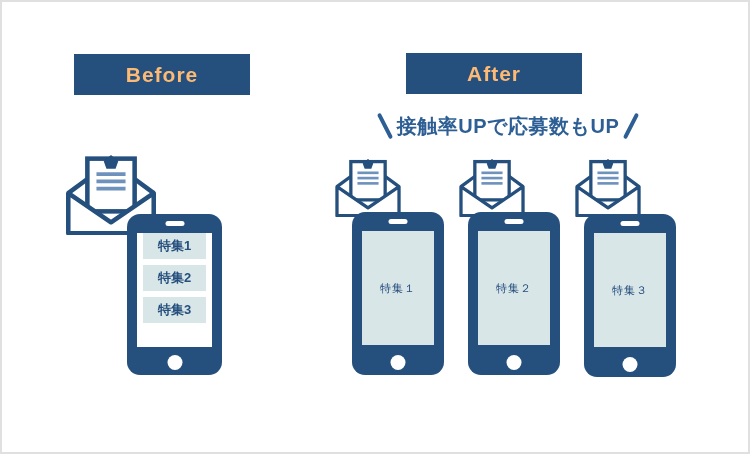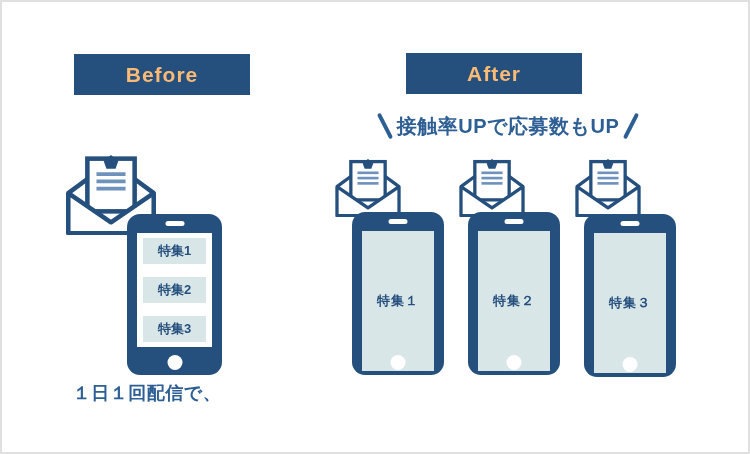--- a/index.html
+++ b/index.html
@@ -49,31 +49,31 @@
     position:absolute;top:7px;left:50%;transform:translateX(-50%);
     width:19px;height:5px;border-radius:3px;background:#fff;
   }
   .home-button{
     position:absolute;bottom:5px;left:50%;transform:translateX(-50%);
     width:15px;height:15px;border-radius:50%;background:#fff;
   }
   .screen{position:absolute;left:10px;right:10px;top:19px;}
   .screen-before{
     height:114px;background:#fff;
-    display:flex;flex-direction:column;justify-content:center;align-items:center;gap:13px;
+    display:flex;flex-direction:column;justify-content:flex-start;align-items:center;gap:6px;
   }
   .feature-box{
     width:63px;height:26px;background:var(--screen_tint,#d9e6e8);
     display:flex;align-items:center;justify-content:center;
     color:var(--brand,#254f7d);font-weight:bold;font-size:13px;
   }
   .screen-after{
-    height:140px;background:var(--screen_tint,#d9e6e8);
+    height:114px;background:var(--screen_tint,#d9e6e8);
     display:flex;align-items:center;justify-content:center;
-    color:var(--brand,#254f7d);font-weight:bold;font-size:13px;letter-spacing:1px;
+    color:var(--brand,#254f7d);font-weight:normal;font-size:11px;letter-spacing:1px;
   }
 
   
   .caption{
     position:absolute;text-align:center;color:var(--caption_text,#2d5f94);
     font-weight:bold;font-size:18px;line-height:24px;letter-spacing:0.5px;
   }
   .caption-before{left:25px;top:379px;width:240px;}
   .caption-after{left:330px;top:395px;width:372px;}
 </style>
@@ -108,21 +108,20 @@
       <div class="speaker"></div>
       <div class="screen screen-before">
         <div class="feature-box">特集1</div>
         <div class="feature-box">特集2</div>
         <div class="feature-box">特集3</div>
       </div>
       <div class="home-button"></div>
     </div>
 
     <div class="caption caption-before">
-      <div>１日１回配信で、</div>
     </div>
   </div>
 
   <div class="layer">
     <div class="banner banner-after">After</div>
 
     <div class="tagline">
       <div class="slash slash-left"></div>
       <div class="tagline-text">接触率UPで応募数もUP</div>
       <div class="slash slash-right"></div>

